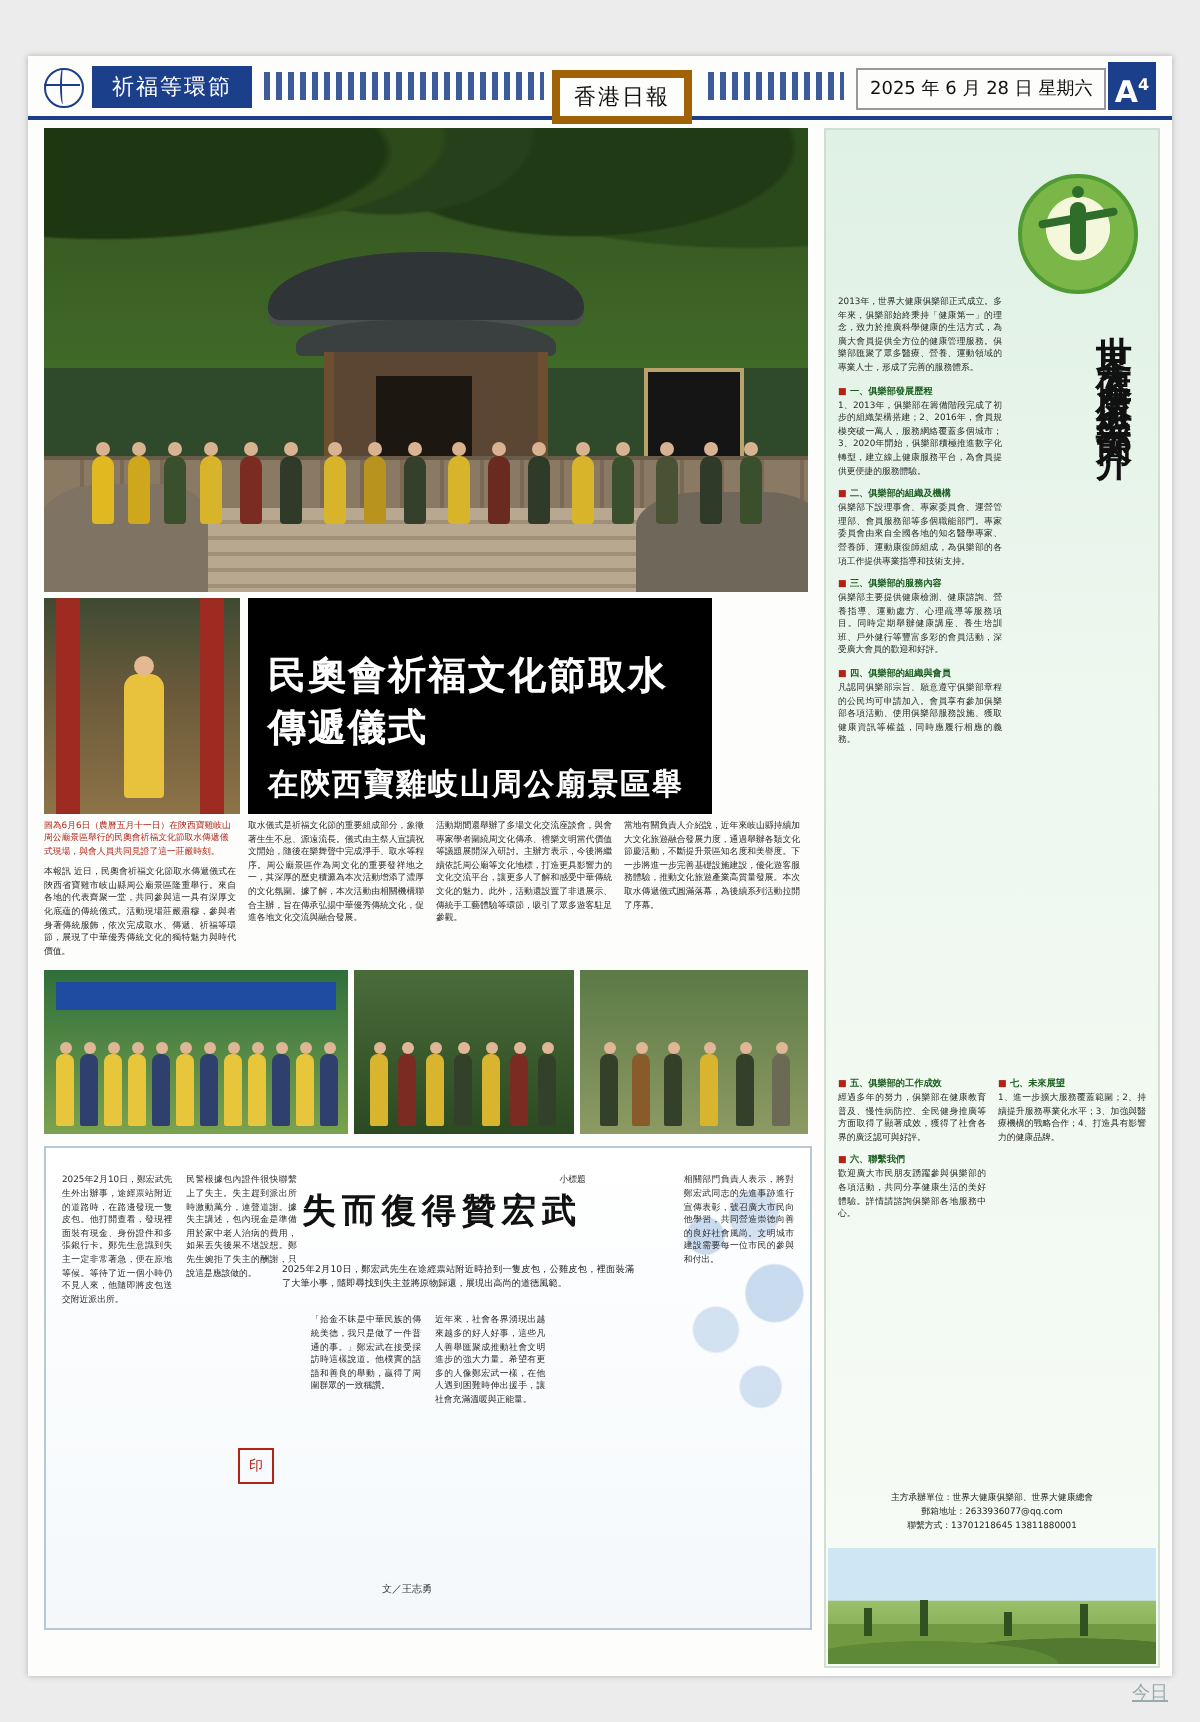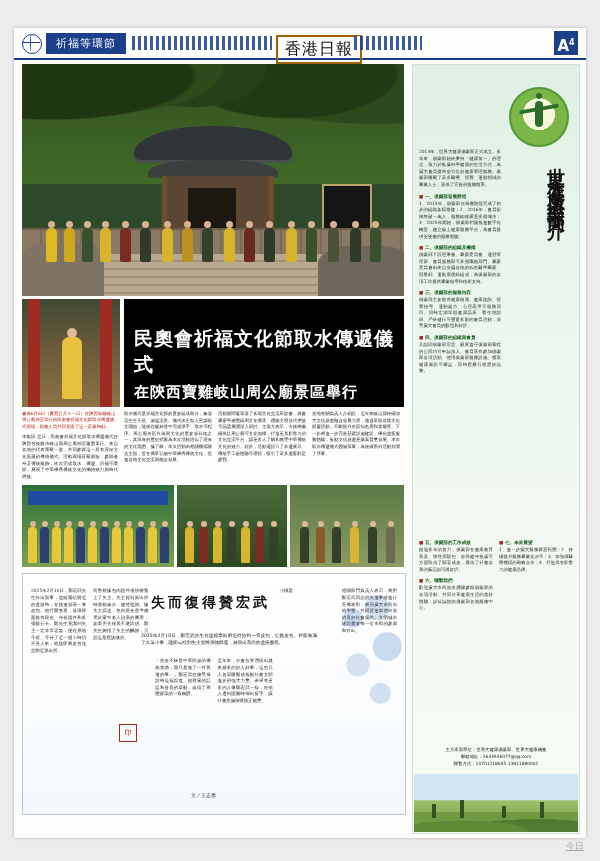--- a/index.html
+++ b/index.html
@@ -72,23 +72,23 @@
   .mh-bar {
     position: absolute;
     left: 118px; top: 8px;
     width: 140px; height: 14px;
     background: repeating-linear-gradient(90deg,#1b3f8b 0px,#1b3f8b 3px,#ffffff 3px,#ffffff 6px);
     opacity: 0.85;
   }
   .mh-paper-name {
     position: absolute;
     left: 262px; top: 7px;
-    font-size: 16px;
+    font-size: 11px;
     color: #111;
-    border: 2px solid #a16207;
+    border: 4px solid #a16207;
     padding: 2px 7px;
     font-family: "DejaVu Sans", sans-serif;
     letter-spacing: 1px;
   }
   .mh-bar2 {
     position: absolute;
     left: 340px; top: 8px;
     width: 68px; height: 14px;
     background: repeating-linear-gradient(90deg,#1b3f8b 0px,#1b3f8b 3px,#ffffff 3px,#ffffff 6px);
     opacity: 0.85;
@@ -251,21 +251,21 @@
     position:absolute;left:40px;top:38px;width:20px;height:62px;
     background:#e8c23d;border-radius:7px 7px 2px 2px;
   }
   .side-photo .figure:after{
     content:"";position:absolute;left:5px;top:-9px;width:10px;height:10px;
     border-radius:50%;background:#e3b892;
   }
   .headline-box {
     position: absolute;
     left: 102px; top: 0;
-    width: 280px; height: 108px;
+    width: 232px; height: 108px;
     background: #000;
     color: #fff;
     padding: 0;
   }
   .headline-box .hl {
     font-family: "DejaVu Sans", sans-serif;
     font-weight: bold;
     font-size: 19px;
     letter-spacing: 1px;
     line-height: 26px;
@@ -357,21 +357,21 @@
       radial-gradient(circle at 58% 12%, rgba(160,190,225,.45) 0 12px, transparent 13px),
       radial-gradient(circle at 70% 42%, rgba(150,185,222,.5) 0 14px, transparent 15px),
       radial-gradient(circle at 36% 56%, rgba(150,185,222,.4) 0 11px, transparent 12px),
       radial-gradient(circle at 62% 78%, rgba(160,190,225,.45) 0 10px, transparent 11px);
   }
   .lower-box .lb-title {
     position: absolute;
     left: 128px; top: 20px;
     font-family: "DejaVu Serif", serif;
     font-weight: bold;
-    font-size: 14px;
+    font-size: 17px;
     letter-spacing: 3px;
     color: #111;
     text-align: right;
   }
   .lower-box .lb-sub {
     position: absolute;
     left: 118px; top: 58px;
     width: 176px;
     font-size: 4.6px;
     line-height: 7px;
@@ -504,20 +504,21 @@
 
 <div class="page">
   <div class="paper">
 
     <div class="masthead">
       <div class="mh-globe"></div>
       <div class="mh-section">祈福等環節</div>
       <div class="mh-bar"></div>
       <div class="mh-paper-name">香港日報</div>
       <div class="mh-bar2"></div>
+      <div class="mh-date">2025 年 6 月 28 日   星期六</div>
       <div class="mh-page">
         <span>A</span><small>4</small>
       </div>
     </div>
 
     <div class="left-col">
 
       <div class="hero">
         <div class="sky"></div>
         <div class="foliage"></div>

